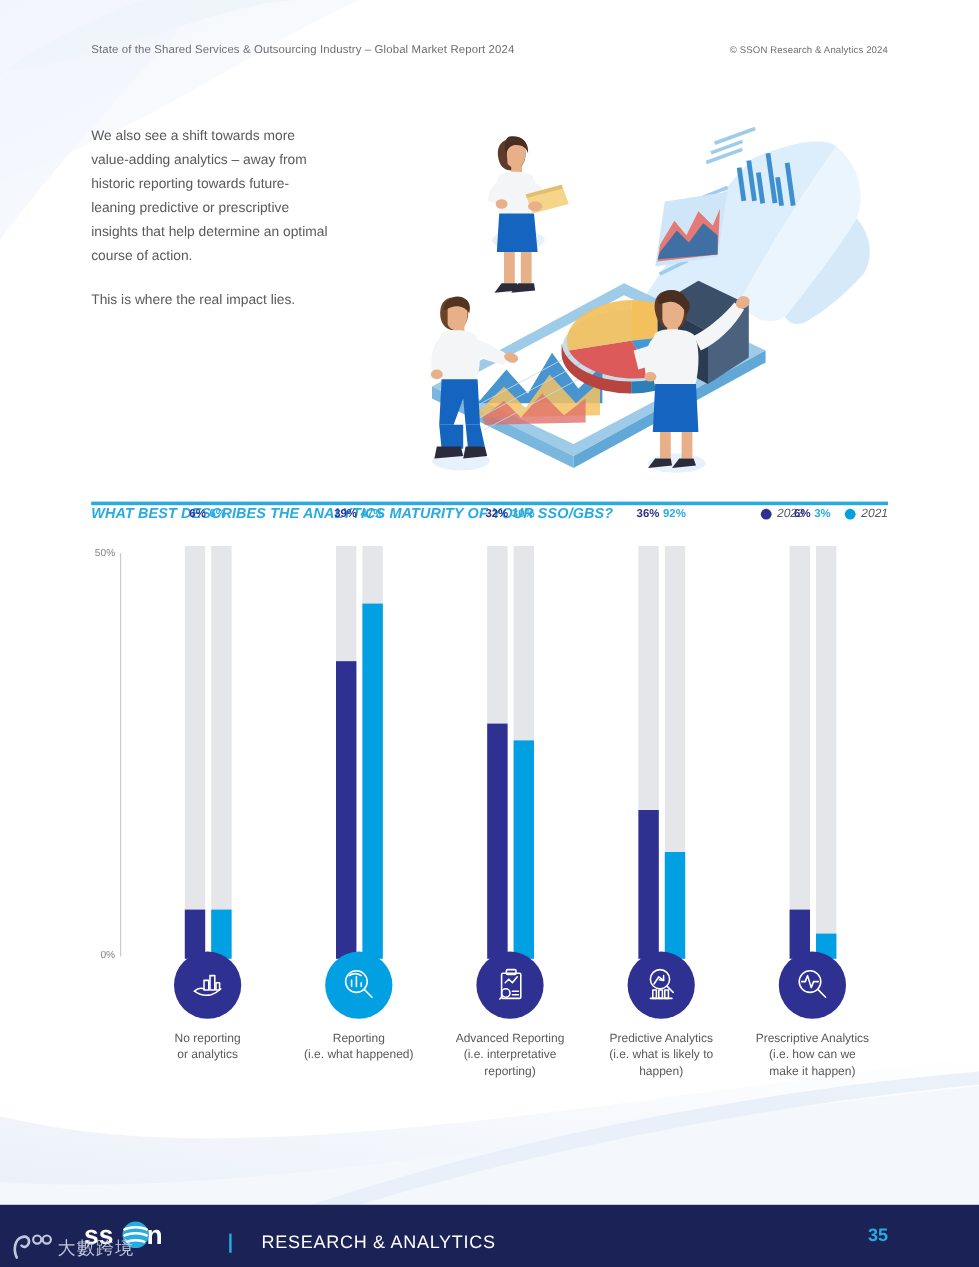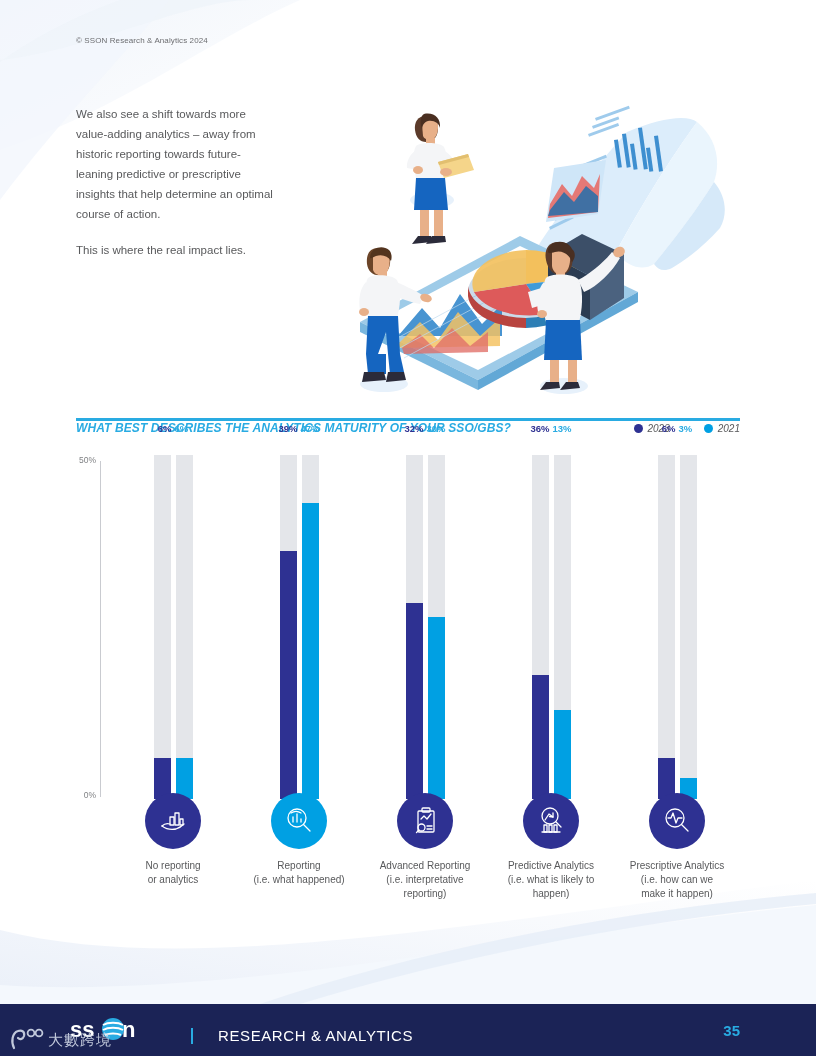--- a/index.html
+++ b/index.html
@@ -109,20 +109,21 @@
       <path d="M0,0 L300,0 C210,40 120,110 0,150 Z" fill="url(#wTop)" opacity=".85"></path>
       <path d="M0,0 L170,0 C120,60 60,120 0,200 Z" fill="#f2f6fc" opacity=".8"></path>
       <path d="M0,60 C90,50 190,0 250,0 L120,0 C70,18 30,40 0,62 Z" fill="#eef3fa" opacity=".7"></path>
       <path d="M0,930 C180,975 430,930 816,880 L816,1004 L0,1004 Z" fill="url(#wBot)" opacity=".9"></path>
       <path d="M0,985 C220,1000 520,935 816,905 L816,1004 L0,1004 Z" fill="#f4f8fd"></path>
       <path d="M260,1004 C420,950 620,910 816,893 L816,904 C640,920 450,958 300,1004 Z" fill="#e6edf8" opacity=".8"></path>
     </svg>
   </div>
 
   <div class="header">
+    <div class="header-left">State of the Shared Services &amp; Outsourcing Industry – Global Market Report 2024</div>
     <div class="header-right">© SSON Research &amp; Analytics 2024</div>
   </div>
 
   <div class="intro">
     <p>We also see a shift towards more value-adding analytics – away from historic reporting towards future-leaning predictive or prescriptive insights that help determine an optimal course of action.</p>
     <p>This is where the real impact lies.</p>
   </div>
 
   <div class="illus">
     <svg viewBox="0 0 404 300" xmlns="http://www.w3.org/2000/svg">
@@ -350,21 +351,21 @@
           <div class="cat-label">
             <div>Advanced Reporting</div>
             <div>(i.e. interpretative</div>
             <div>reporting)</div>
           </div>
         </div>
 
         <div class="col">
           <div class="col-values">
             <span class="v2023">36%</span>
-            <span class="v2021">13%</span>
+            <span class="v2021">92%</span>
           </div>
           <div class="thermos">
             <div class="track">
                 <div class="fill fill-2023" style="height:36%"></div>
               </div>
             <div class="track">
                 <div class="fill fill-2021" style="height:26%"></div>
               </div>
           </div>
           <div class="bulb navy">

